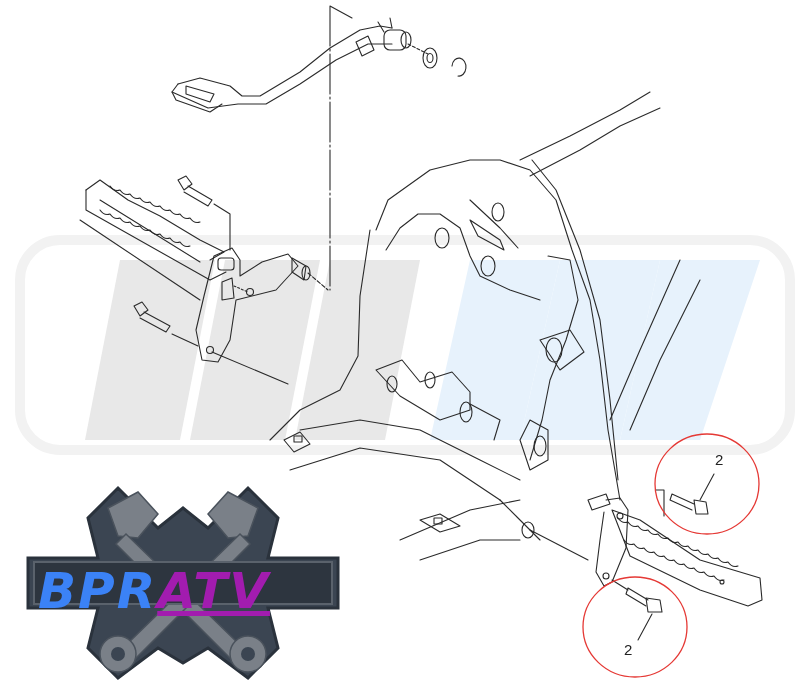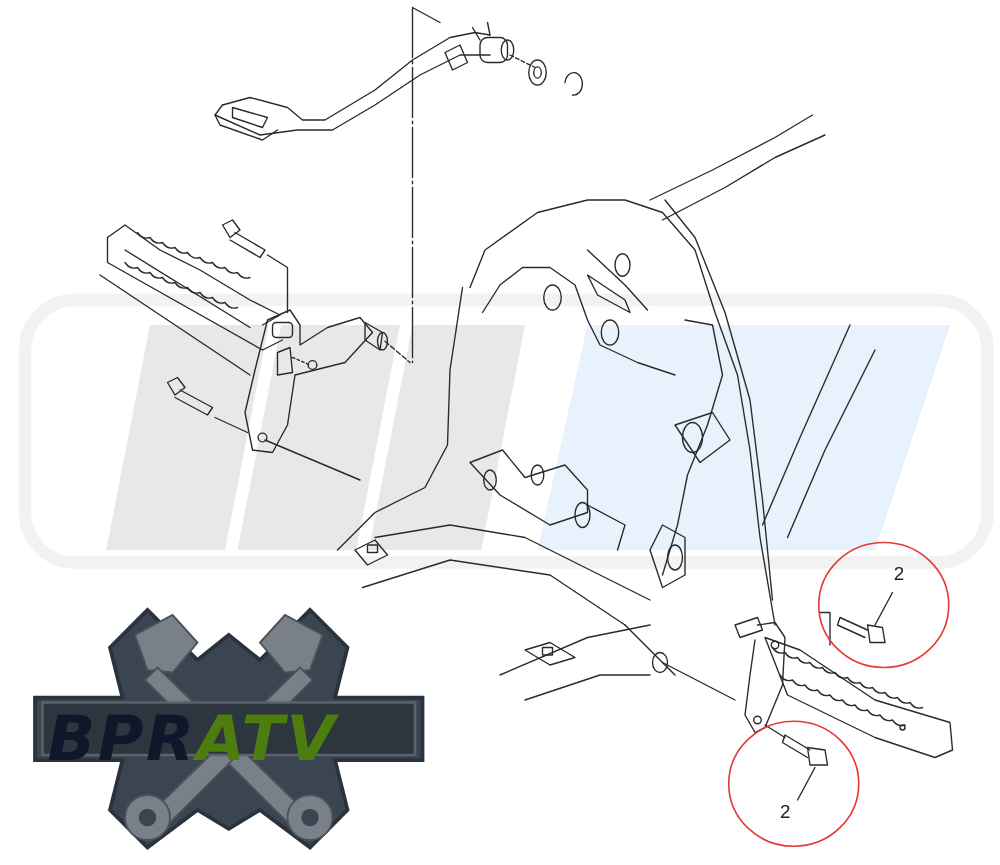--- a/index.html
+++ b/index.html
@@ -2,22 +2,22 @@
 <html><head>
 <meta charset="utf-8">
 <style>
   html, body { margin: 0; padding: 0; background: #ffffff; }
   body { width: 800px; height: 692px; overflow: hidden; position: relative; font-family: "Liberation Sans", sans-serif; }
   .stage { position: absolute; left: 0; top: 0; width: 800px; height: 692px; background: #ffffff; }
   .layer { position: absolute; left: 0; top: 0; width: 800px; height: 692px; }
   .callout-label { position: absolute; font-family: "Liberation Sans", sans-serif; font-size: 15px; color: #222; line-height: 1; }
   .logo { position: absolute; left: 8px; top: 478px; width: 350px; height: 212px; }
   .logo-text { position: absolute; top: 88px; left: 30px; font-family: "DejaVu Sans", sans-serif; font-weight: bold; font-style: italic; font-size: 50px; letter-spacing: 2px; line-height: 1; }
-  .logo-text .blue { color: #0f172a; }
-  .logo-text .grey { color: #4d7c0f; }
+  .logo-text .blue { color: #3b82f6; }
+  .logo-text .grey { color: #a21caf; text-decoration: underline; }
 </style>
 </head>
 <body>
 
 <div class="stage">
 
   <svg class="layer" viewBox="0 0 800 692">
     <rect x="20" y="240" width="770" height="210" rx="40" fill="none" stroke="#f2f2f2" stroke-width="10"></rect>
     <g fill="#e8e8e8">
       <polygon points="120,260 215,260 180,440 85,440"></polygon>

